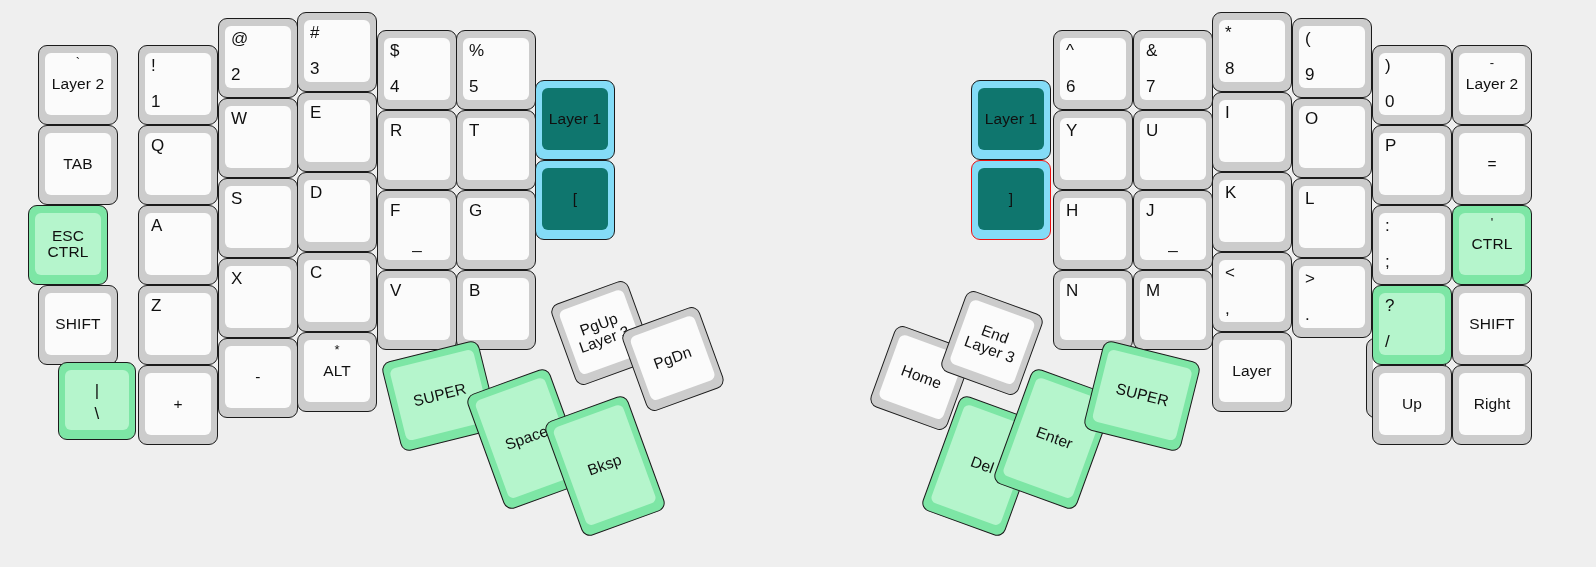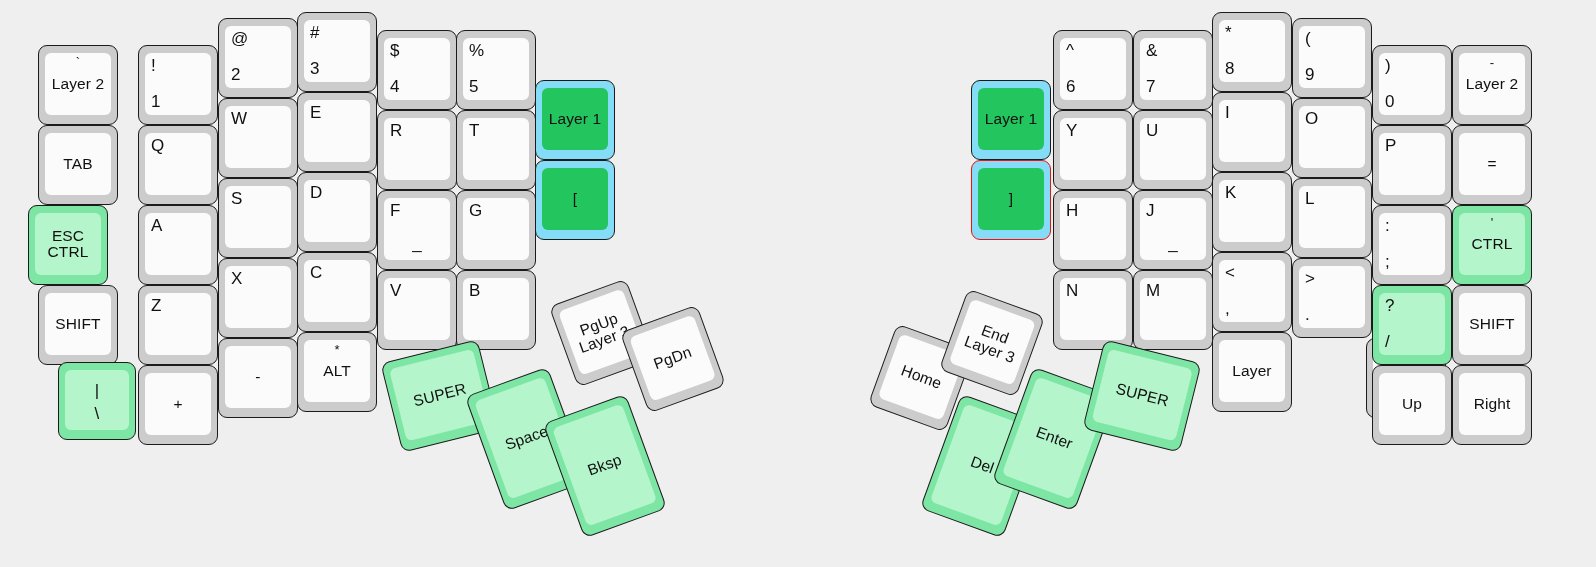--- a/index.html
+++ b/index.html
@@ -45,21 +45,21 @@
   .lg.tl{position:absolute;left:6px;top:4px;text-align:left;font-size:17px;}
   .lg.bl{position:absolute;left:6px;bottom:4px;text-align:left;font-size:17px;}
   .lg.tc{position:absolute;left:0;right:0;top:3px;text-align:center;font-size:13px;}
   .lg.ctr2{font-size:15.5px;text-align:center;}
   .lg.homing{position:absolute;left:0;right:0;bottom:7px;text-align:center;font-size:17px;color:#101010;}
 
   
   .key.green{background:#7de6a5;}
   .key.green .cap{background:#b5f5cc;}
   .key.blue{background:#84dcf7;}
-  .key.blue .cap{background:#22c55e;}
+  .key.blue .cap{background:#0f766e;}
   .key.sel{border-color:#f01010;border-width:1.6px;}
 
   
   .rot{transform-origin:50% 50%;}
 </style>
 </head>
 <body>
 
 <div id="kb">
     <div style="position: absolute; left: 0px; top: 0px;">

